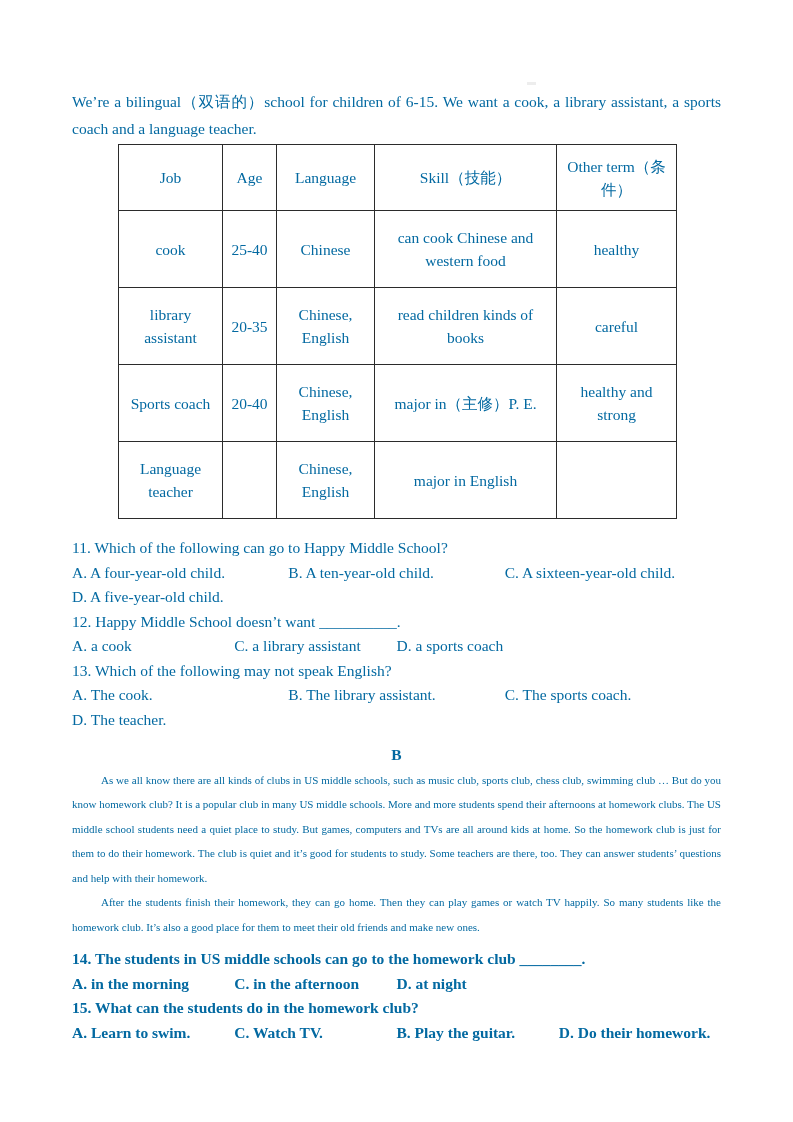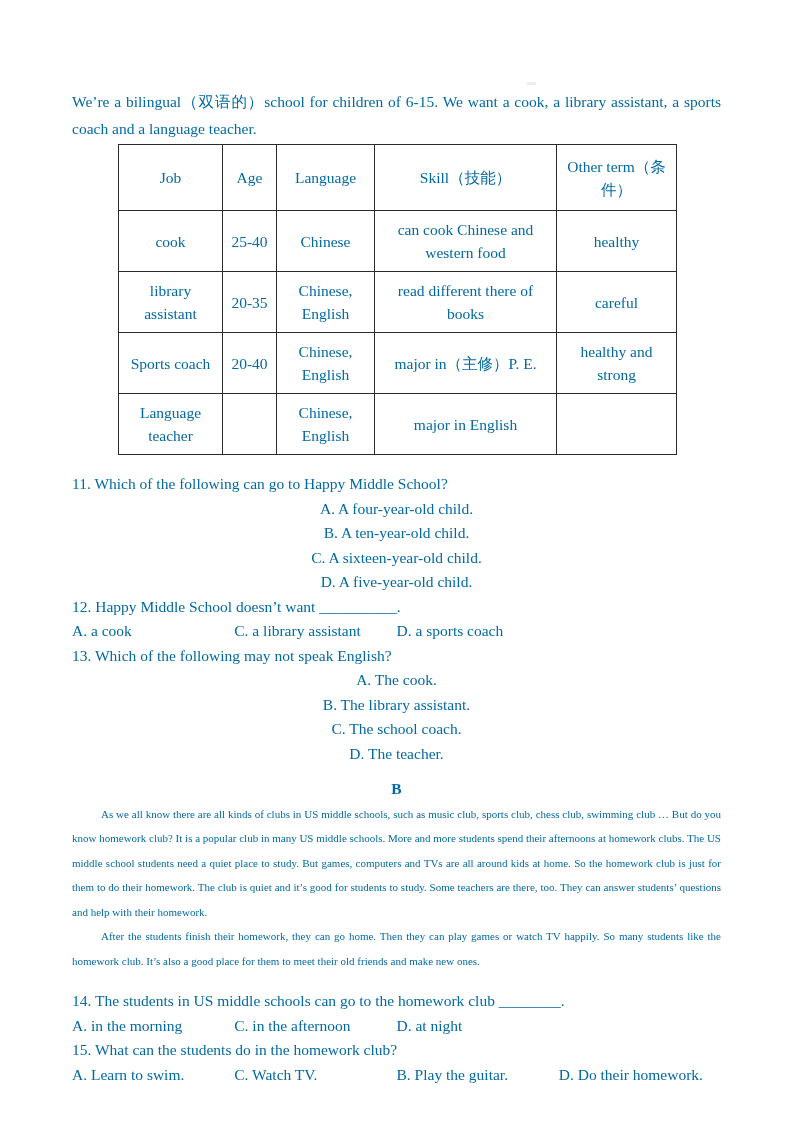--- a/index.html
+++ b/index.html
@@ -33,34 +33,34 @@
   }
   .jobs-table td {
     border: 1px solid #2b2b2b;
     text-align: center;
     vertical-align: middle;
     padding: 2px 6px;
     line-height: 23px;
     font-weight: normal;
   }
   .jobs-table tr.hdr { height: 66px; }
-  .jobs-table tr.row { height: 61px; }
+  .jobs-table tr.row { height: 77px; }
   .c-job   { width: 104px; }
   .c-age   { width: 54px; }
   .c-lang  { width: 98px; }
   .c-skill { width: 182px; }
   .c-other { width: 120px; }
   .questions {
     margin-top: 17px;
     font-size: 15.5px;
     line-height: 24.5px;
   }
   .q-line { white-space: nowrap; }
   .opts { display: grid; }
-  .opts-2 { grid-template-columns: 1fr; text-align: center; }
+  .opts-2 { grid-template-columns: 1fr 1fr 1fr; }
   .opts-4 { grid-template-columns: 1fr 1fr 1fr 1fr; }
   .opts span { display: block; }
   .section-heading {
     text-align: center;
     font-weight: bold;
     font-size: 15.5px;
     line-height: 24.5px;
     margin-top: 11px;
   }
   .passage p {
@@ -109,21 +109,21 @@
           <td>cook</td>
           <td>25-40</td>
           <td>Chinese</td>
           <td>can cook Chinese and western food</td>
           <td>healthy</td>
         </tr>
         <tr class="row">
           <td>library assistant</td>
           <td>20-35</td>
           <td>Chinese, English</td>
-          <td>read different there of books</td>
+          <td>read children kinds of books</td>
           <td>careful</td>
         </tr>
         <tr class="row">
           <td>Sports coach</td>
           <td>20-40</td>
           <td>Chinese, English</td>
           <td>major in（主修）P. E.</td>
           <td>healthy and strong</td>
         </tr>
         <tr class="row">
@@ -155,35 +155,35 @@
           <span>C. a library assistant</span>
           <span>D. a sports coach</span>
         </div>
       </div>
 
       <div>
         <div class="q-line">13. Which of the following may not speak English?</div>
         <div class="opts opts-2">
           <span>A. The cook.</span>
           <span>B. The library assistant.</span>
-          <span>C. The school coach.</span>
+          <span>C. The sports coach.</span>
           <span>D. The teacher.</span>
         </div>
       </div>
 
     </div>
 
     <div class="section-heading">B</div>
 
     <div class="passage">
       <p>As we all know there are all kinds of clubs in US middle schools, such as music club, sports club, chess club, swimming club … But do you know homework club? It is a popular club in many US middle schools. More and more students spend their afternoons at homework clubs. The US middle school students need a quiet place to study. But games, computers and TVs are all around kids at home. So the homework club is just for them to do their homework. The club is quiet and it’s good for students to study. Some teachers are there, too. They can answer students’ questions and help with their homework.</p>
       <p>After the students finish their homework, they can go home. Then they can play games or watch TV happily. So many students like the homework club. It’s also a good place for them to meet their old friends and make new ones.</p>
     </div>
 
-    <div class="questions" style="margin-top:16px;">
+    <div class="questions" style="margin-top:8px;font-weight:bold;">
 
       <div>
         <div class="q-line">14. The students in US middle schools can go to the homework club ________.</div>
         <div class="opts opts-4">
           <span>A. in the morning</span>
           <span>C. in the afternoon</span>
           <span>D. at night</span>
         </div>
       </div>
 

